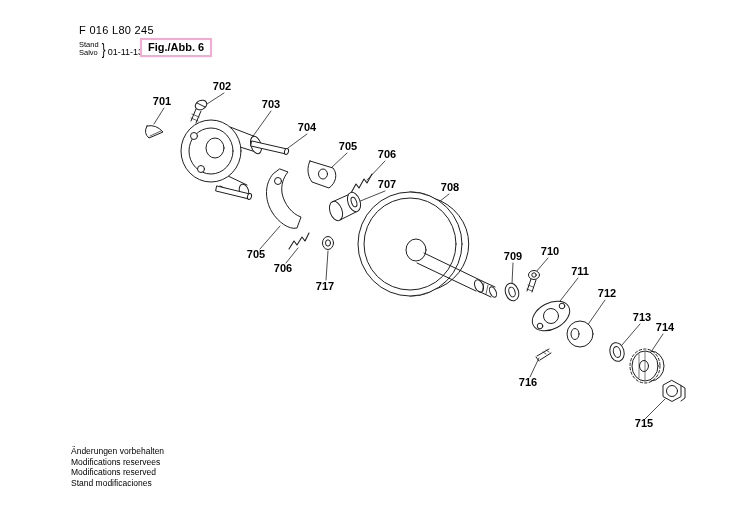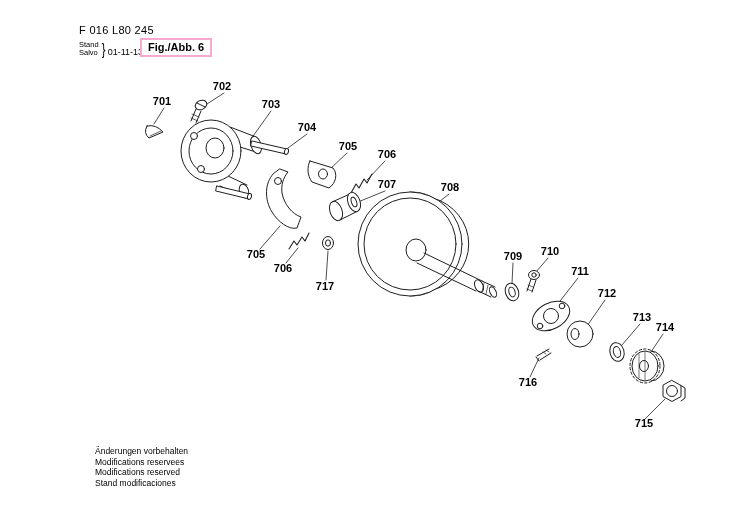--- a/index.html
+++ b/index.html
@@ -7,21 +7,21 @@
   body { width:730px; height:516px; font-family:"Liberation Sans", sans-serif; color:#000; }
   .page { position:relative; width:730px; height:516px; background:#ffffff; overflow:hidden;margin-left:44px; }
 
   .doc-number { position:absolute; left:35px; top:24px; font-size:11px; letter-spacing:.3px; }
   .meta-row { position:absolute; left:35px; top:40px; display:flex; align-items:flex-end; }
   .si-labels { font-size:7.5px; line-height:8px; }
   .brace { font-size:15px; transform:scaleX(.75) scaleY(1.15); display:inline-block; margin:0 1px 0 2px; font-weight:400; }
   .date-text { font-size:9px; margin-left:1px; }
   .fig-box { position:absolute; left:96px; top:38px; border:2px solid #f9a8d4; background:#fff; padding:1px 6px 2px 6px; font-size:11px; font-weight:bold; }
 
-  .footer { position:absolute; left:51px; top:446px; font-size:8.5px; line-height:10.5px; }
+  .footer { position:absolute; left:27px; top:446px; font-size:8.5px; line-height:10.5px; }
 
   svg.diagram { position:absolute; left:0; top:0; }
   text.plabel { font-family:"Liberation Sans", sans-serif; font-size:11px; font-weight:bold; fill:#000; }
 </style>
 </head>
 <body>
 
 <div class="page">
 
   <div class="doc-number">F 016 L80 245</div>

